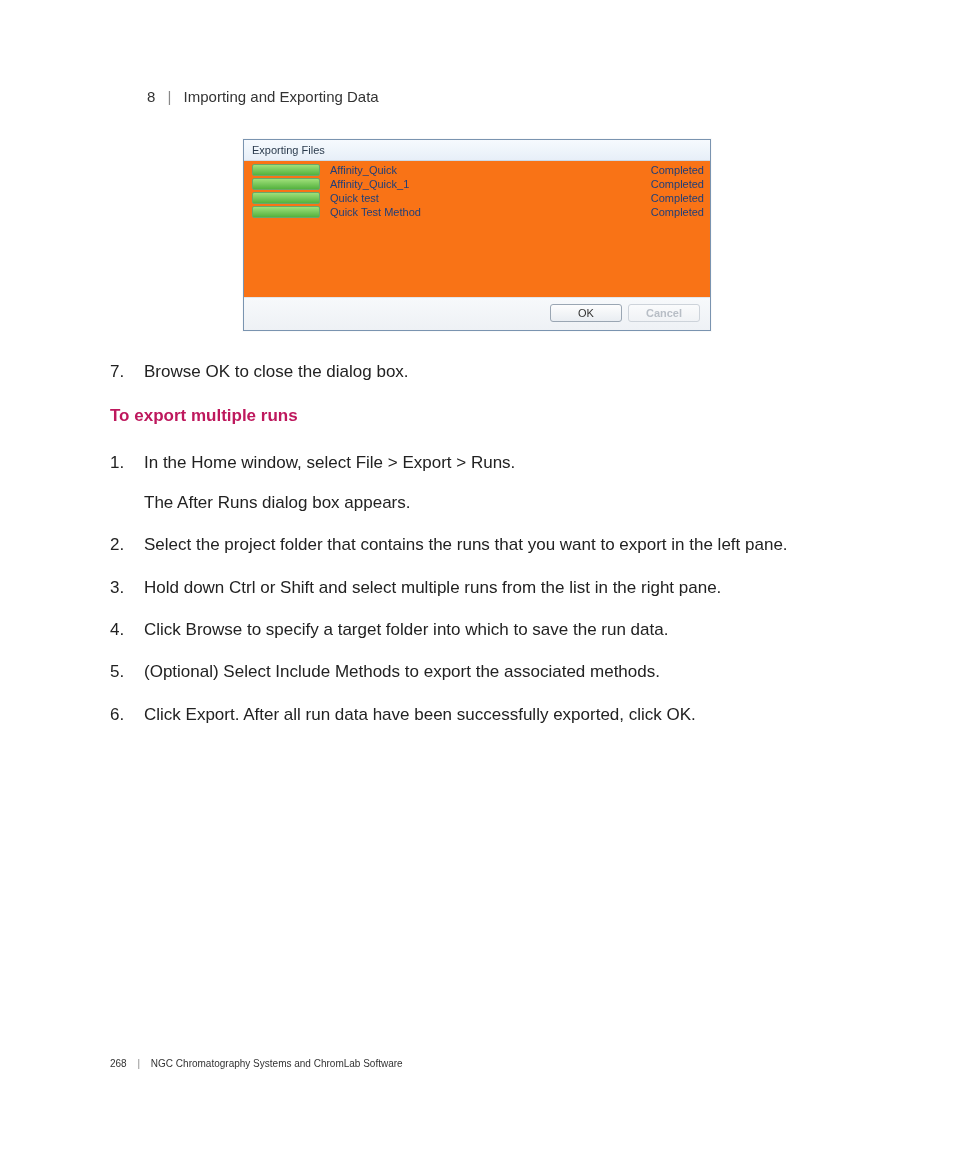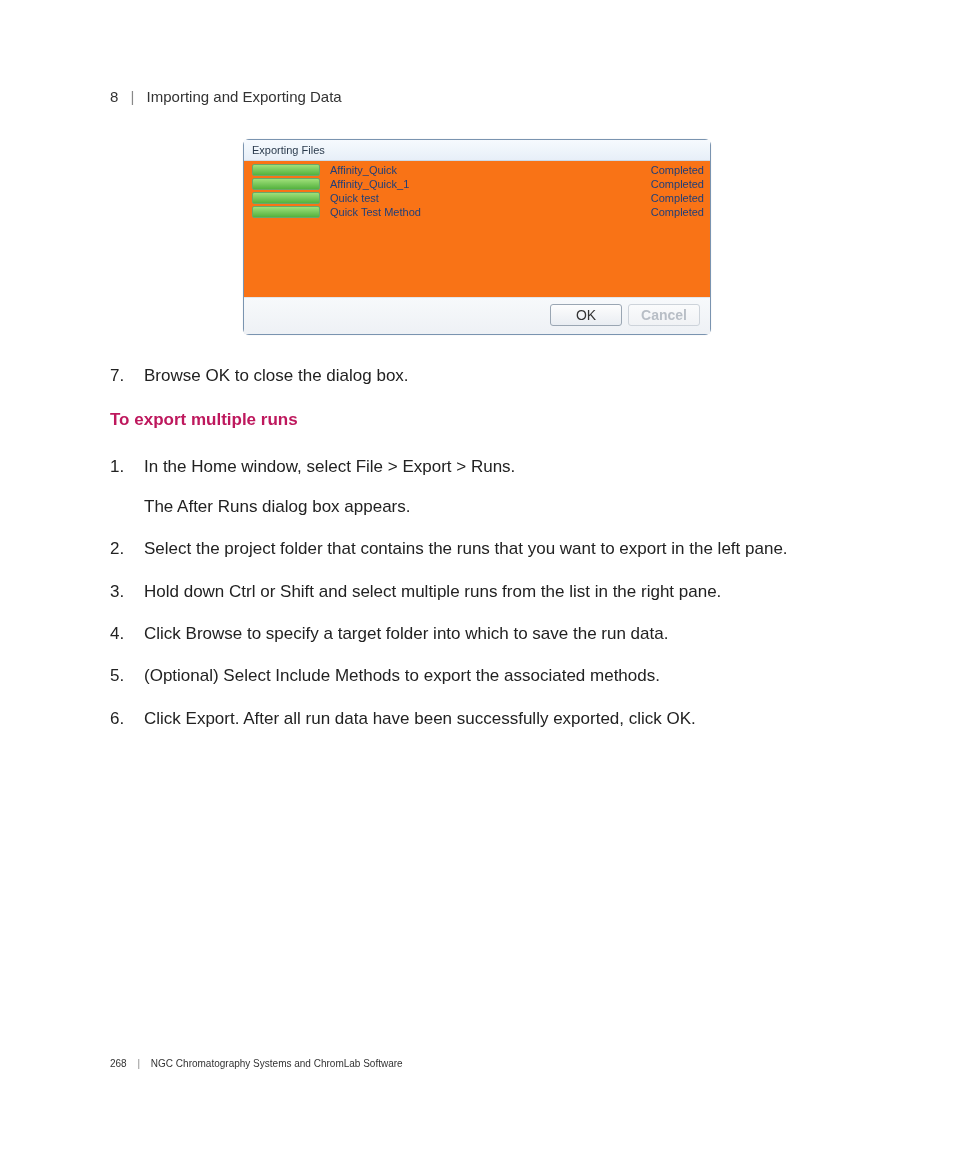--- a/index.html
+++ b/index.html
@@ -13,34 +13,35 @@
     width: 954px;
     height: 1159px;
     position: relative;
     box-sizing: border-box;
     padding: 88px 110px 60px 110px;
   }
   .header-line {
     font-size: 15px;
     color: #333;
     margin-bottom: 34px;
+    margin-left: 37px;
   }
   .header-sep {
     padding: 0 8px;
     color: #888;
   }
   .dialog-wrap {
     display: flex;
     justify-content: center;
     margin-bottom: 28px;
   }
   .dialog {
     width: 466px;
     border: 1px solid #7a94b0;
-    border-radius: 6px;
+    border-radius: 0;
     background: #fff;
     font-size: 11px;
     box-shadow: 0 0 0 1px rgba(0,0,0,0.02);
   }
   .dialog-title {
     background: linear-gradient(#f6fafe, #e7eff8);
     border-bottom: 1px solid #cdd9e6;
     padding: 4px 8px;
     color: #2b3b4d;
     font-size: 11px;
@@ -82,21 +83,21 @@
     display: flex;
     justify-content: flex-end;
     gap: 6px;
     padding: 6px 10px 8px 10px;
     background: linear-gradient(#f7f9fb, #eef1f5);
     border-top: 1px solid #e1e6ec;
   }
   .dbtn {
     min-width: 54px;
     padding: 2px 8px;
-    font-size: 14px;
+    font-size: 11px;
     border: 1px solid #9aa6b3;
     border-radius: 3px;
     background: linear-gradient(#fdfdfd, #e9edf2);
     color: #333;
     text-align: center;
   }
   .dbtn.disabled {
     color: #b8bec6;
     border-color: #cdd3da;
     background: linear-gradient(#fafbfc, #f0f2f5);

